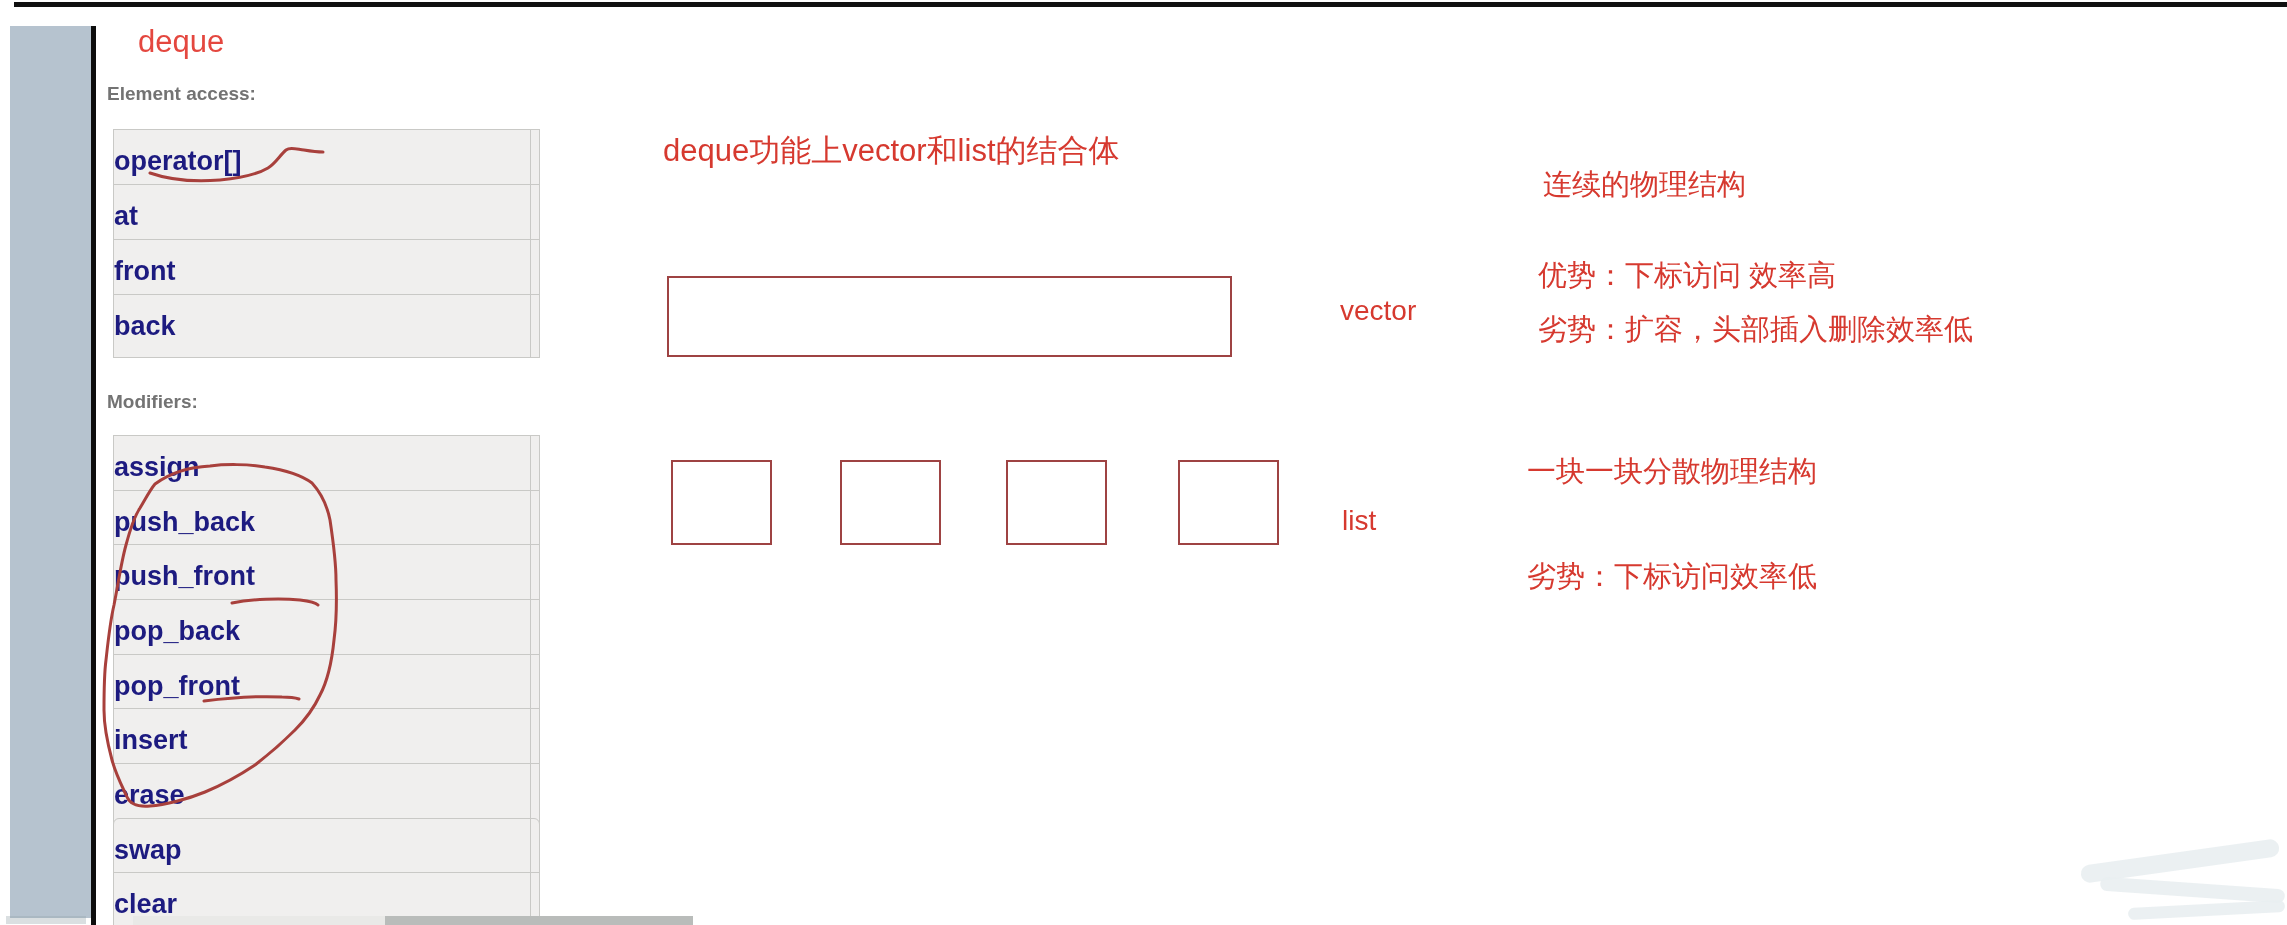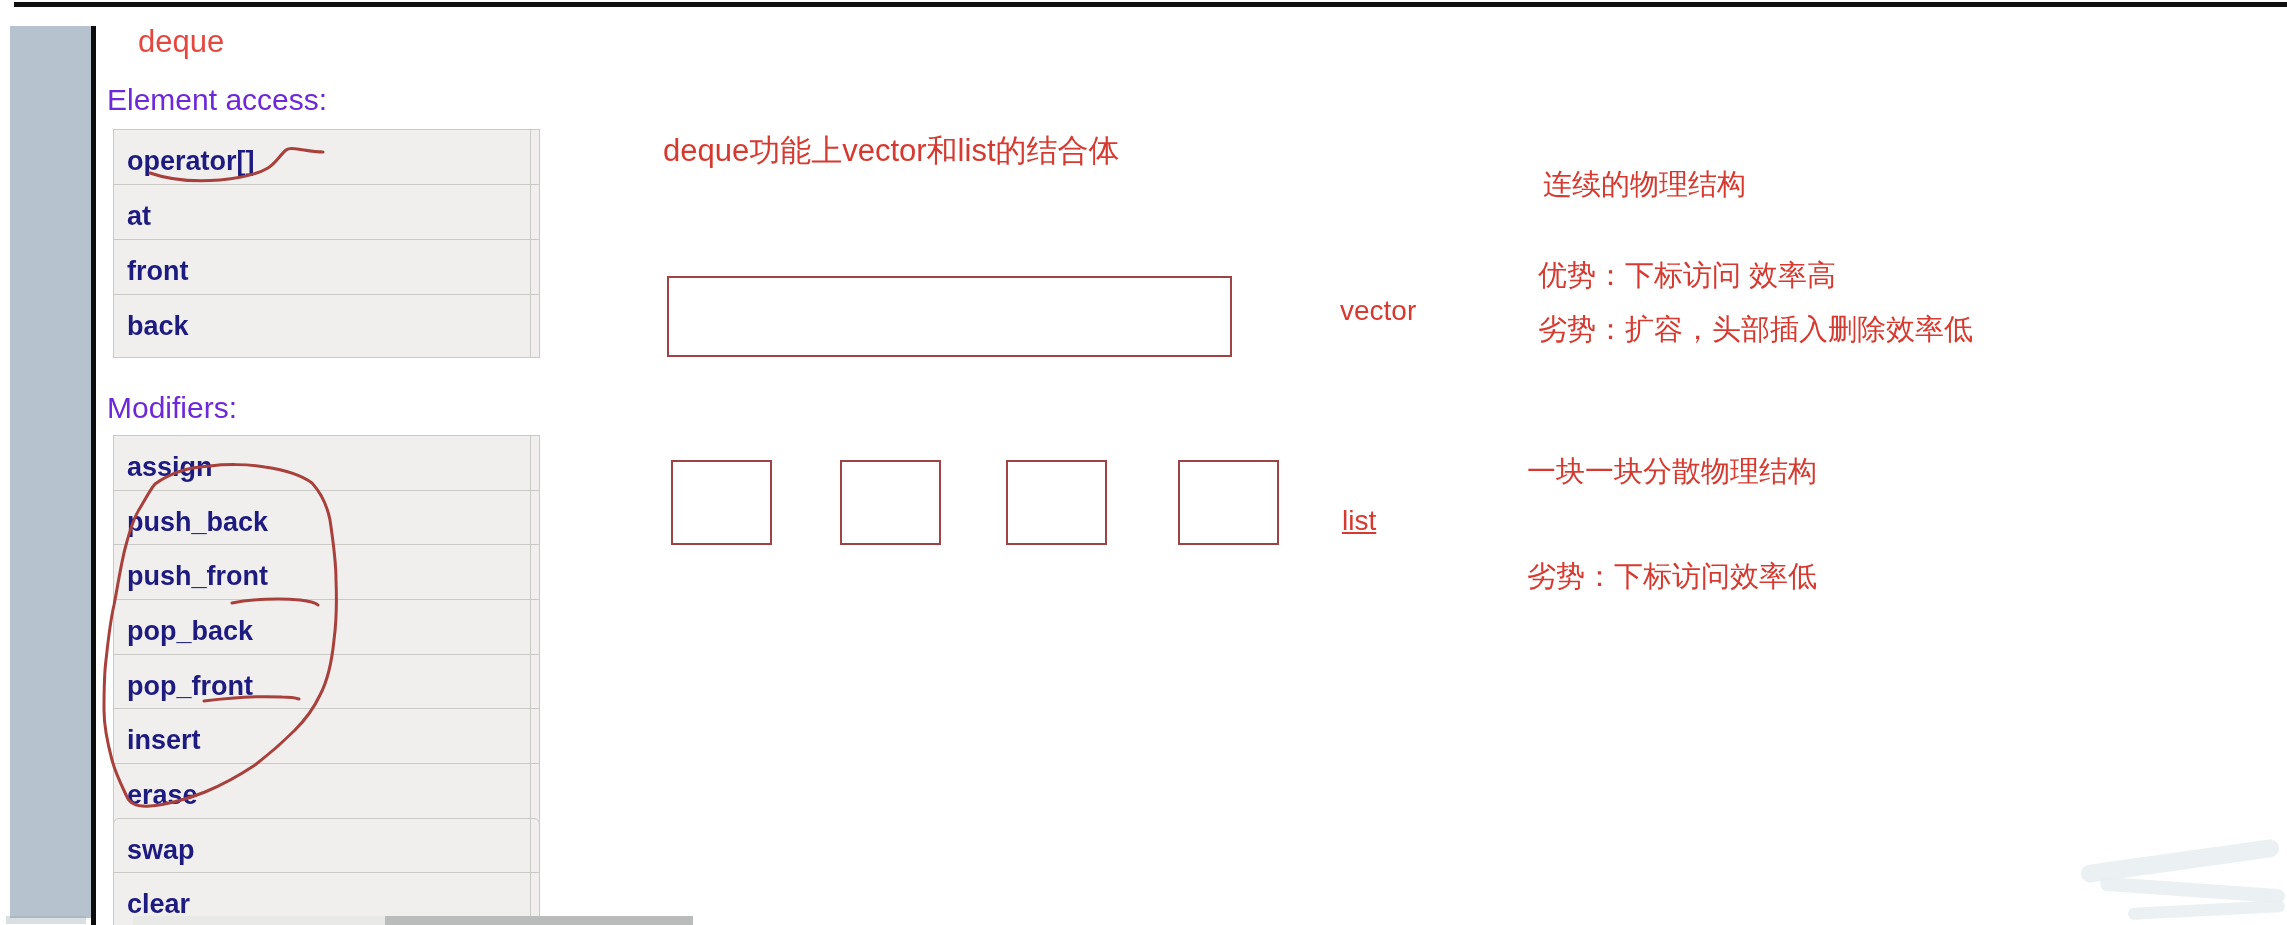--- a/index.html
+++ b/index.html
@@ -14,25 +14,25 @@
   }
   html,body{margin:0;padding:0;background:#fff;}
   #stage{
     position:relative;width:2287px;height:925px;background:#ffffff;
     overflow:hidden;font-family:"Liberation Sans",sans-serif;
   }
   .topline{position:absolute;left:14px;top:2px;right:0;height:5px;background:#101010;}
   .sidebar{position:absolute;left:10px;top:26px;width:81px;height:892px;background:var(--sidebar_blue);}
   .vline{position:absolute;left:91px;top:26px;width:5px;height:899px;background:#0d0d0d;}
   .page-title{position:absolute;left:138px;top:24px;font-size:31px;color:var(--title_red);}
-  .section-heading{position:absolute;left:107px;font-weight:normal;font-size:30px;color:#6d28d9;white-space:nowrap;}
+  .section-heading{position:absolute;left:107px;font-weight:bold;font-size:19px;color:#737373;white-space:nowrap;}
   .btn-row{
     position:absolute;left:113px;width:427px;height:64px;box-sizing:border-box;
     background:var(--btn_bg);border:1px solid var(--btn_border);
-    display:flex;align-items:center;padding-left:13px;
+    display:flex;align-items:center;
     font-weight:bold;font-size:27px;color:var(--link_navy);cursor:pointer;
   }
   .btn-row::after{content:"";position:absolute;right:8px;top:0;bottom:0;width:1px;background:var(--btn_border);}
   .red-note{position:absolute;color:var(--annotation_red);font-size:29px;white-space:nowrap;}
   .red-note.big{font-size:31px;}
   .shape-label{position:absolute;color:var(--annotation_red);font-size:28px;white-space:nowrap;}
   .vector-box{position:absolute;left:667px;top:276px;width:565px;height:81px;border:2px solid var(--shape_outline);box-sizing:border-box;background:#fff;}
   .list-block{position:absolute;top:460px;width:101px;height:85px;border:2px solid var(--shape_outline);box-sizing:border-box;background:#fff;}
   .ink{position:absolute;left:0;top:0;pointer-events:none;}
   .sliver{position:absolute;height:9px;top:916px;}
@@ -75,21 +75,21 @@
 
   <div class="red-note big" style="left:663px;top:130px;">deque功能上vector和list的结合体</div>
 
   <div class="vector-box"></div>
   <div class="shape-label" style="left:1340px;top:295px;">vector</div>
 
   <div class="list-block" style="left:671px;"></div>
   <div class="list-block" style="left:840px;"></div>
   <div class="list-block" style="left:1006px;"></div>
   <div class="list-block" style="left:1178px;"></div>
-  <div class="shape-label" style="left:1342px;top:505px;text-decoration:underline;">list</div>
+  <div class="shape-label" style="left:1342px;top:505px;">list</div>
 
   <div class="red-note" style="left:1543px;top:165px;">连续的物理结构</div>
   <div class="red-note" style="left:1538px;top:256px;">优势：下标访问 效率高</div>
   <div class="red-note" style="left:1538px;top:310px;">劣势：扩容，头部插入删除效率低</div>
 
   <div class="red-note" style="left:1527px;top:452px;">一块一块分散物理结构</div>
   <div class="red-note" style="left:1527px;top:557px;">劣势：下标访问效率低</div>
 
   <svg class="ink" width="2287" height="925" viewBox="0 0 2287 925">
 

